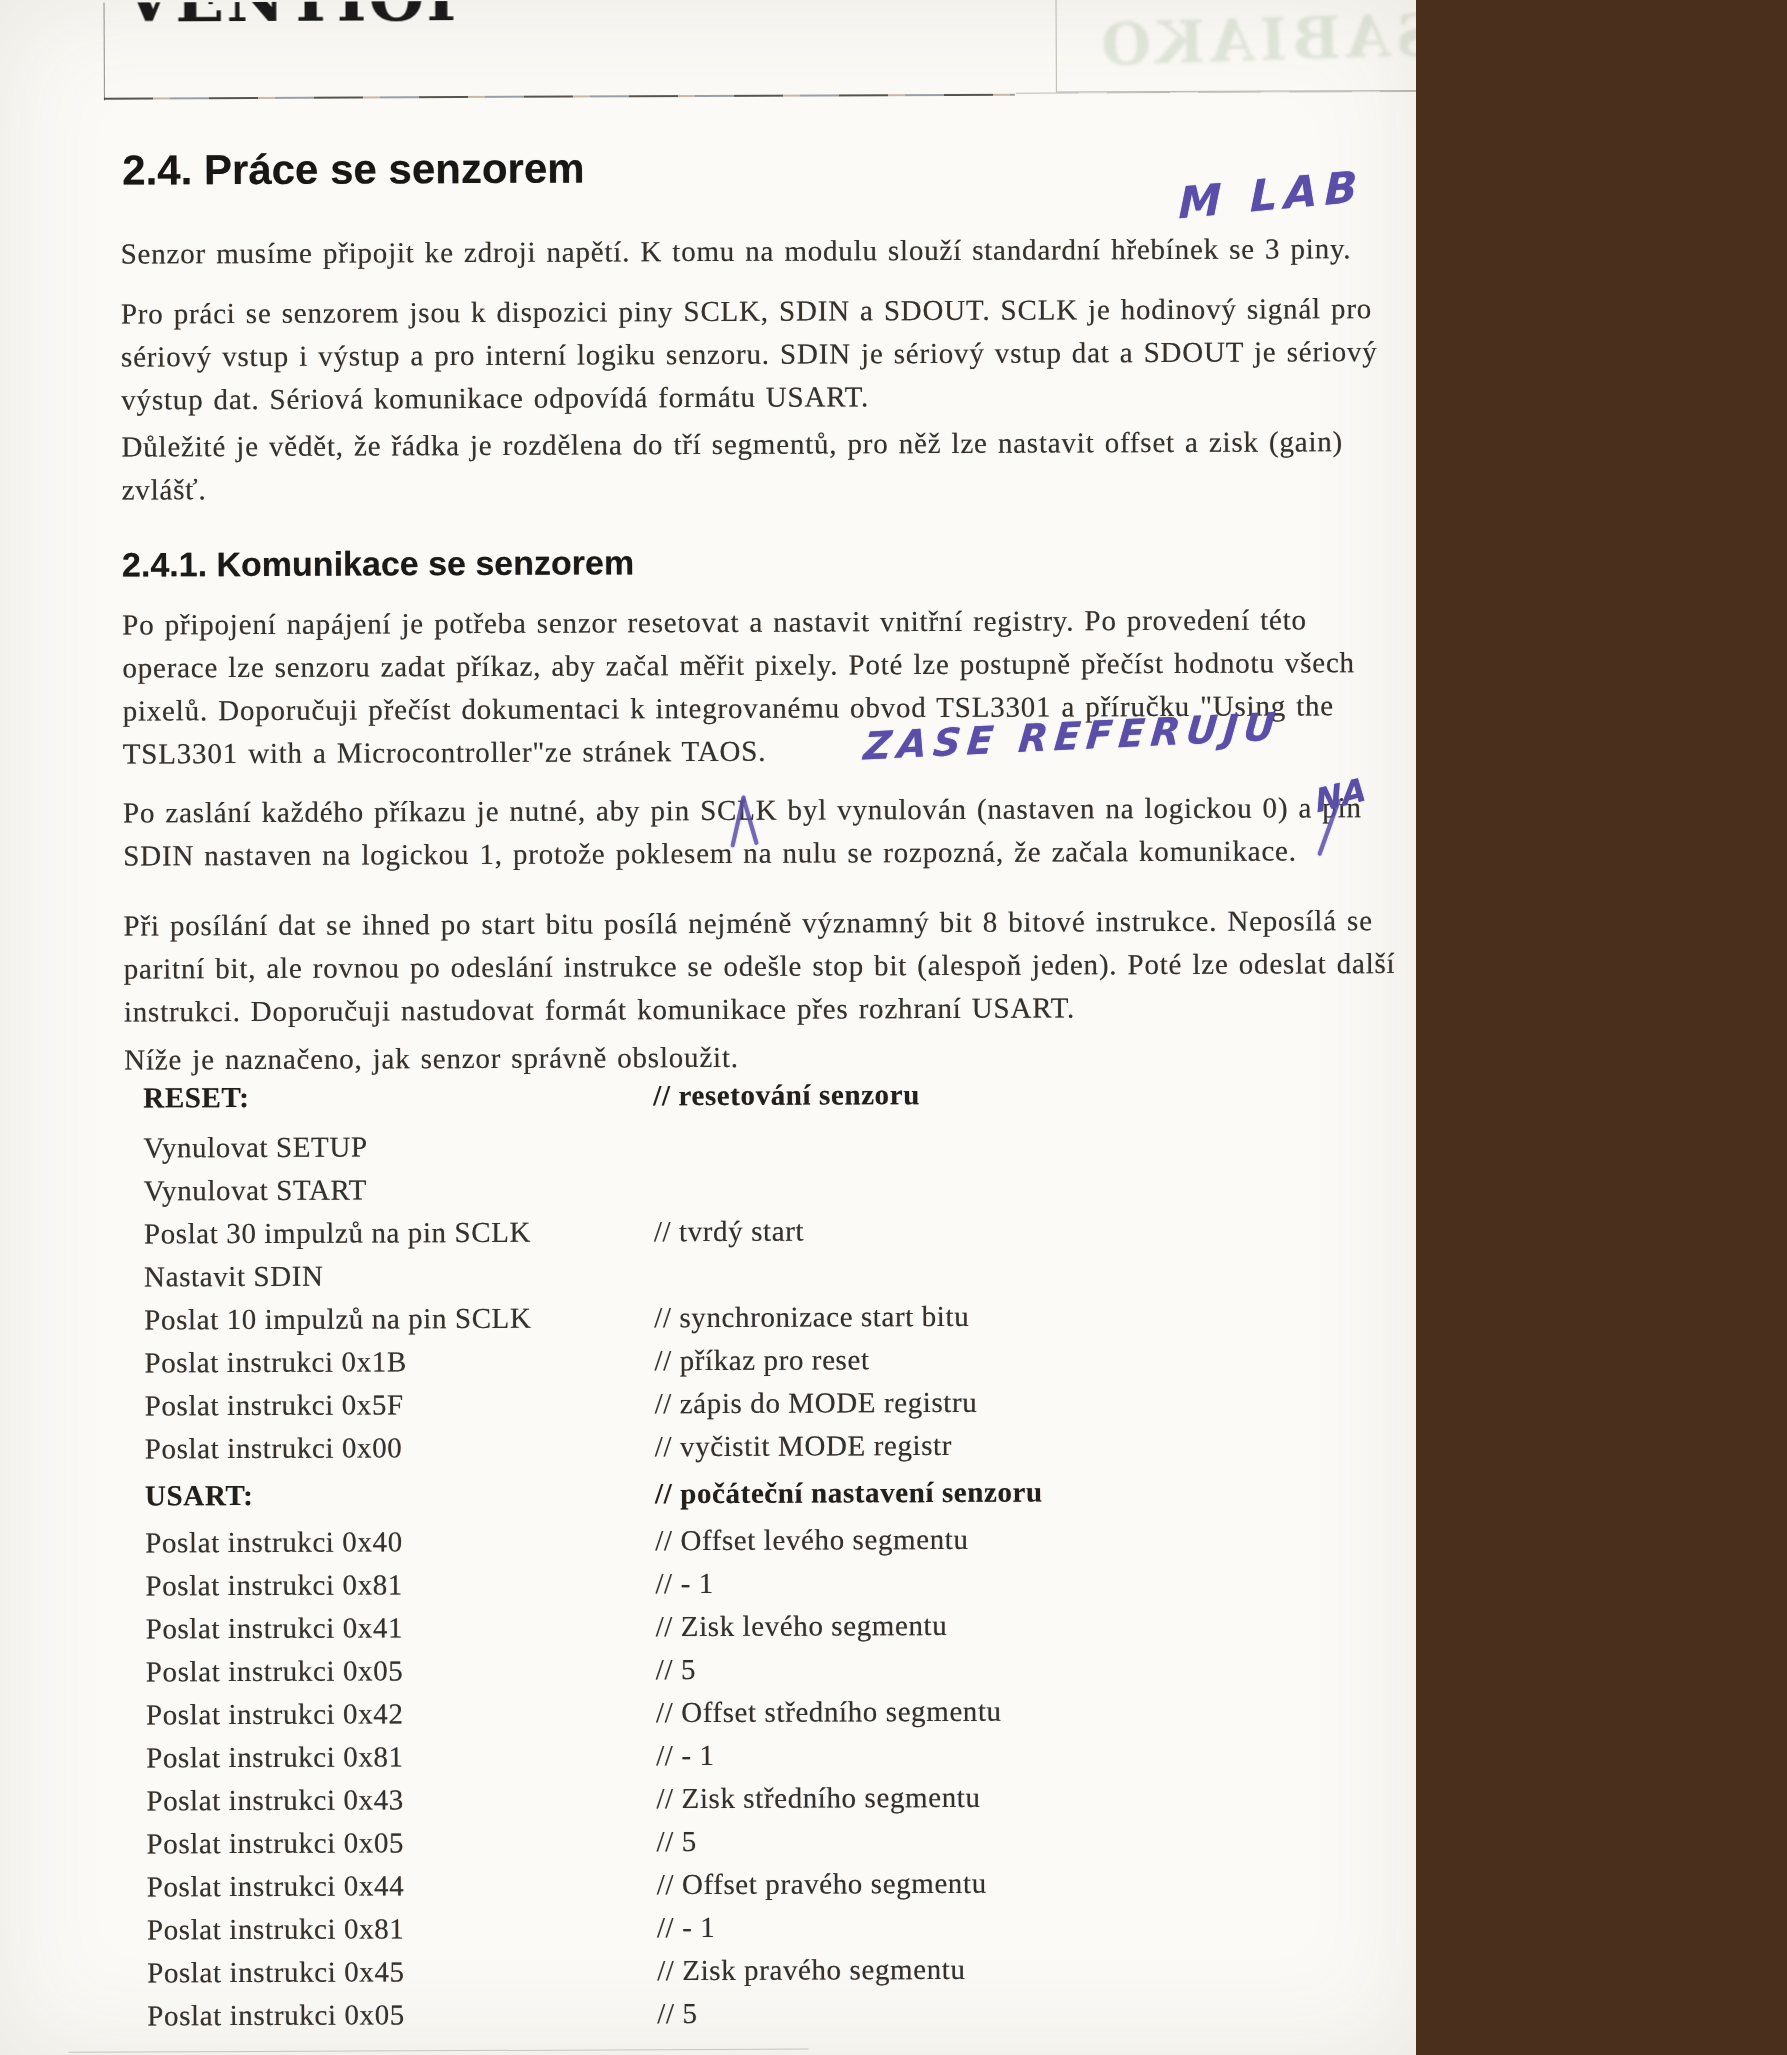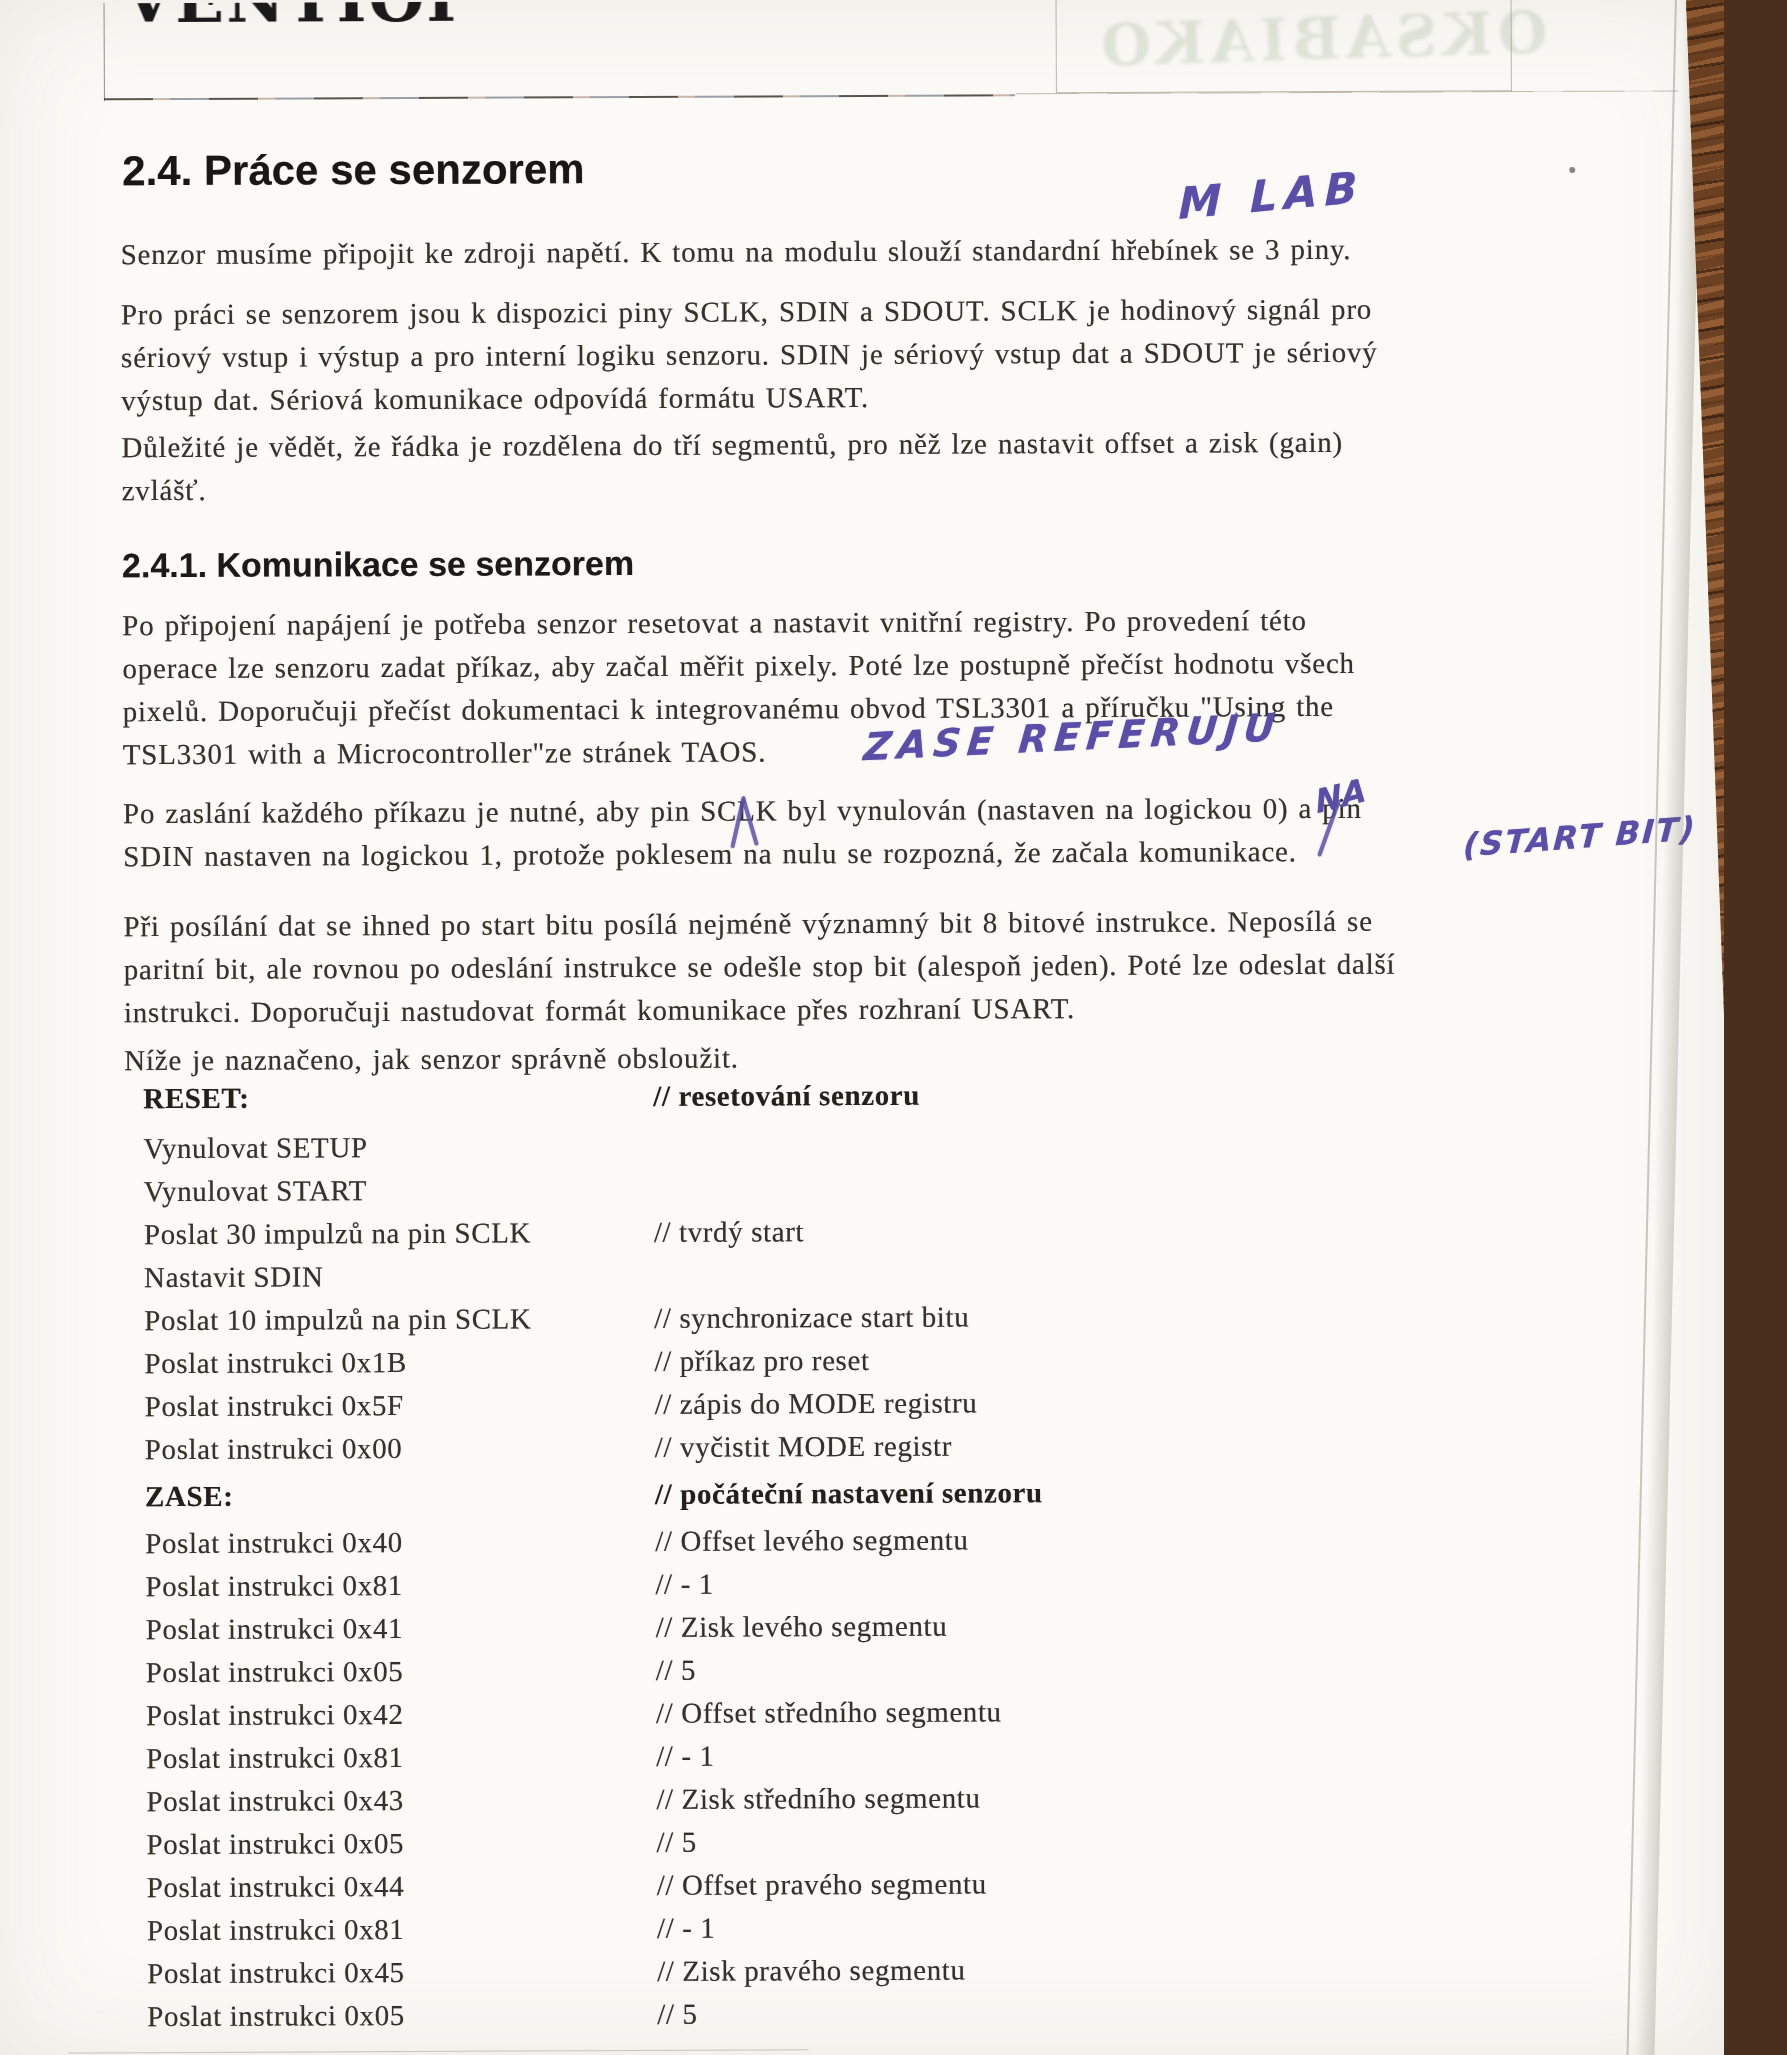--- a/index.html
+++ b/index.html
@@ -1,17 +1,17 @@
 <!DOCTYPE html>
 <html style="font-size:11.2px"><head>
 <meta charset="utf-8">
 <style>
   html,body{margin:0;padding:0;}
   body{width:1788px;height:2056px;overflow:hidden;background:#4a2f1c;}
-  .page{position:relative;width:1724px;height:2056px;background:#fbfaf6;overflow:hidden;
+  .page{position:relative;width:1416px;height:2056px;background:#fbfaf6;overflow:hidden;
         box-shadow:inset 0 0 112px rgba(95,82,60,.10);}
   .abs{position:absolute;}
   .content{position:absolute;inset:0;transform:rotate(-0.25deg);transform-origin:50% 50%;z-index:3;}
   .scan{text-shadow:0.4px 0 0 rgba(170,80,40,.18), -0.4px 0 0 rgba(40,90,160,.18), 0 0 0.7px rgba(60,52,40,.30);}
   .para{font-family:"Liberation Serif", serif;font-size:29px;line-height:43px;color:#35312b;
         letter-spacing:0.8px;word-spacing:2.1px;white-space:nowrap;}
   .h1{font-family:"Liberation Sans", sans-serif;font-weight:bold;font-size:42px;color:#181716;}
   .h2{font-family:"Liberation Sans", sans-serif;font-weight:bold;font-size:34px;color:#1b1a18;}
 
   
@@ -149,21 +149,21 @@
       <div class="lrow">
         <span class="lcode scan">Poslat instrukci 0x5F</span>
         <span class="lcomment scan">// zápis do MODE registru</span>
       </div>
       <div class="lrow">
         <span class="lcode scan">Poslat instrukci 0x00</span>
         <span class="lcomment scan">// vyčistit MODE registr</span>
       </div>
 
       <div class="lrow lbold gap-b">
-        <span class="lcode scan">ZASE:</span>
+        <span class="lcode scan">USART:</span>
         <span class="lcomment scan">// počáteční nastavení senzoru</span>
       </div>
       <div class="lrow">
         <span class="lcode scan">Poslat instrukci 0x40</span>
         <span class="lcomment scan">// Offset levého segmentu</span>
       </div>
       <div class="lrow">
         <span class="lcode scan">Poslat instrukci 0x81</span>
         <span class="lcomment scan">// - 1</span>
       </div>

